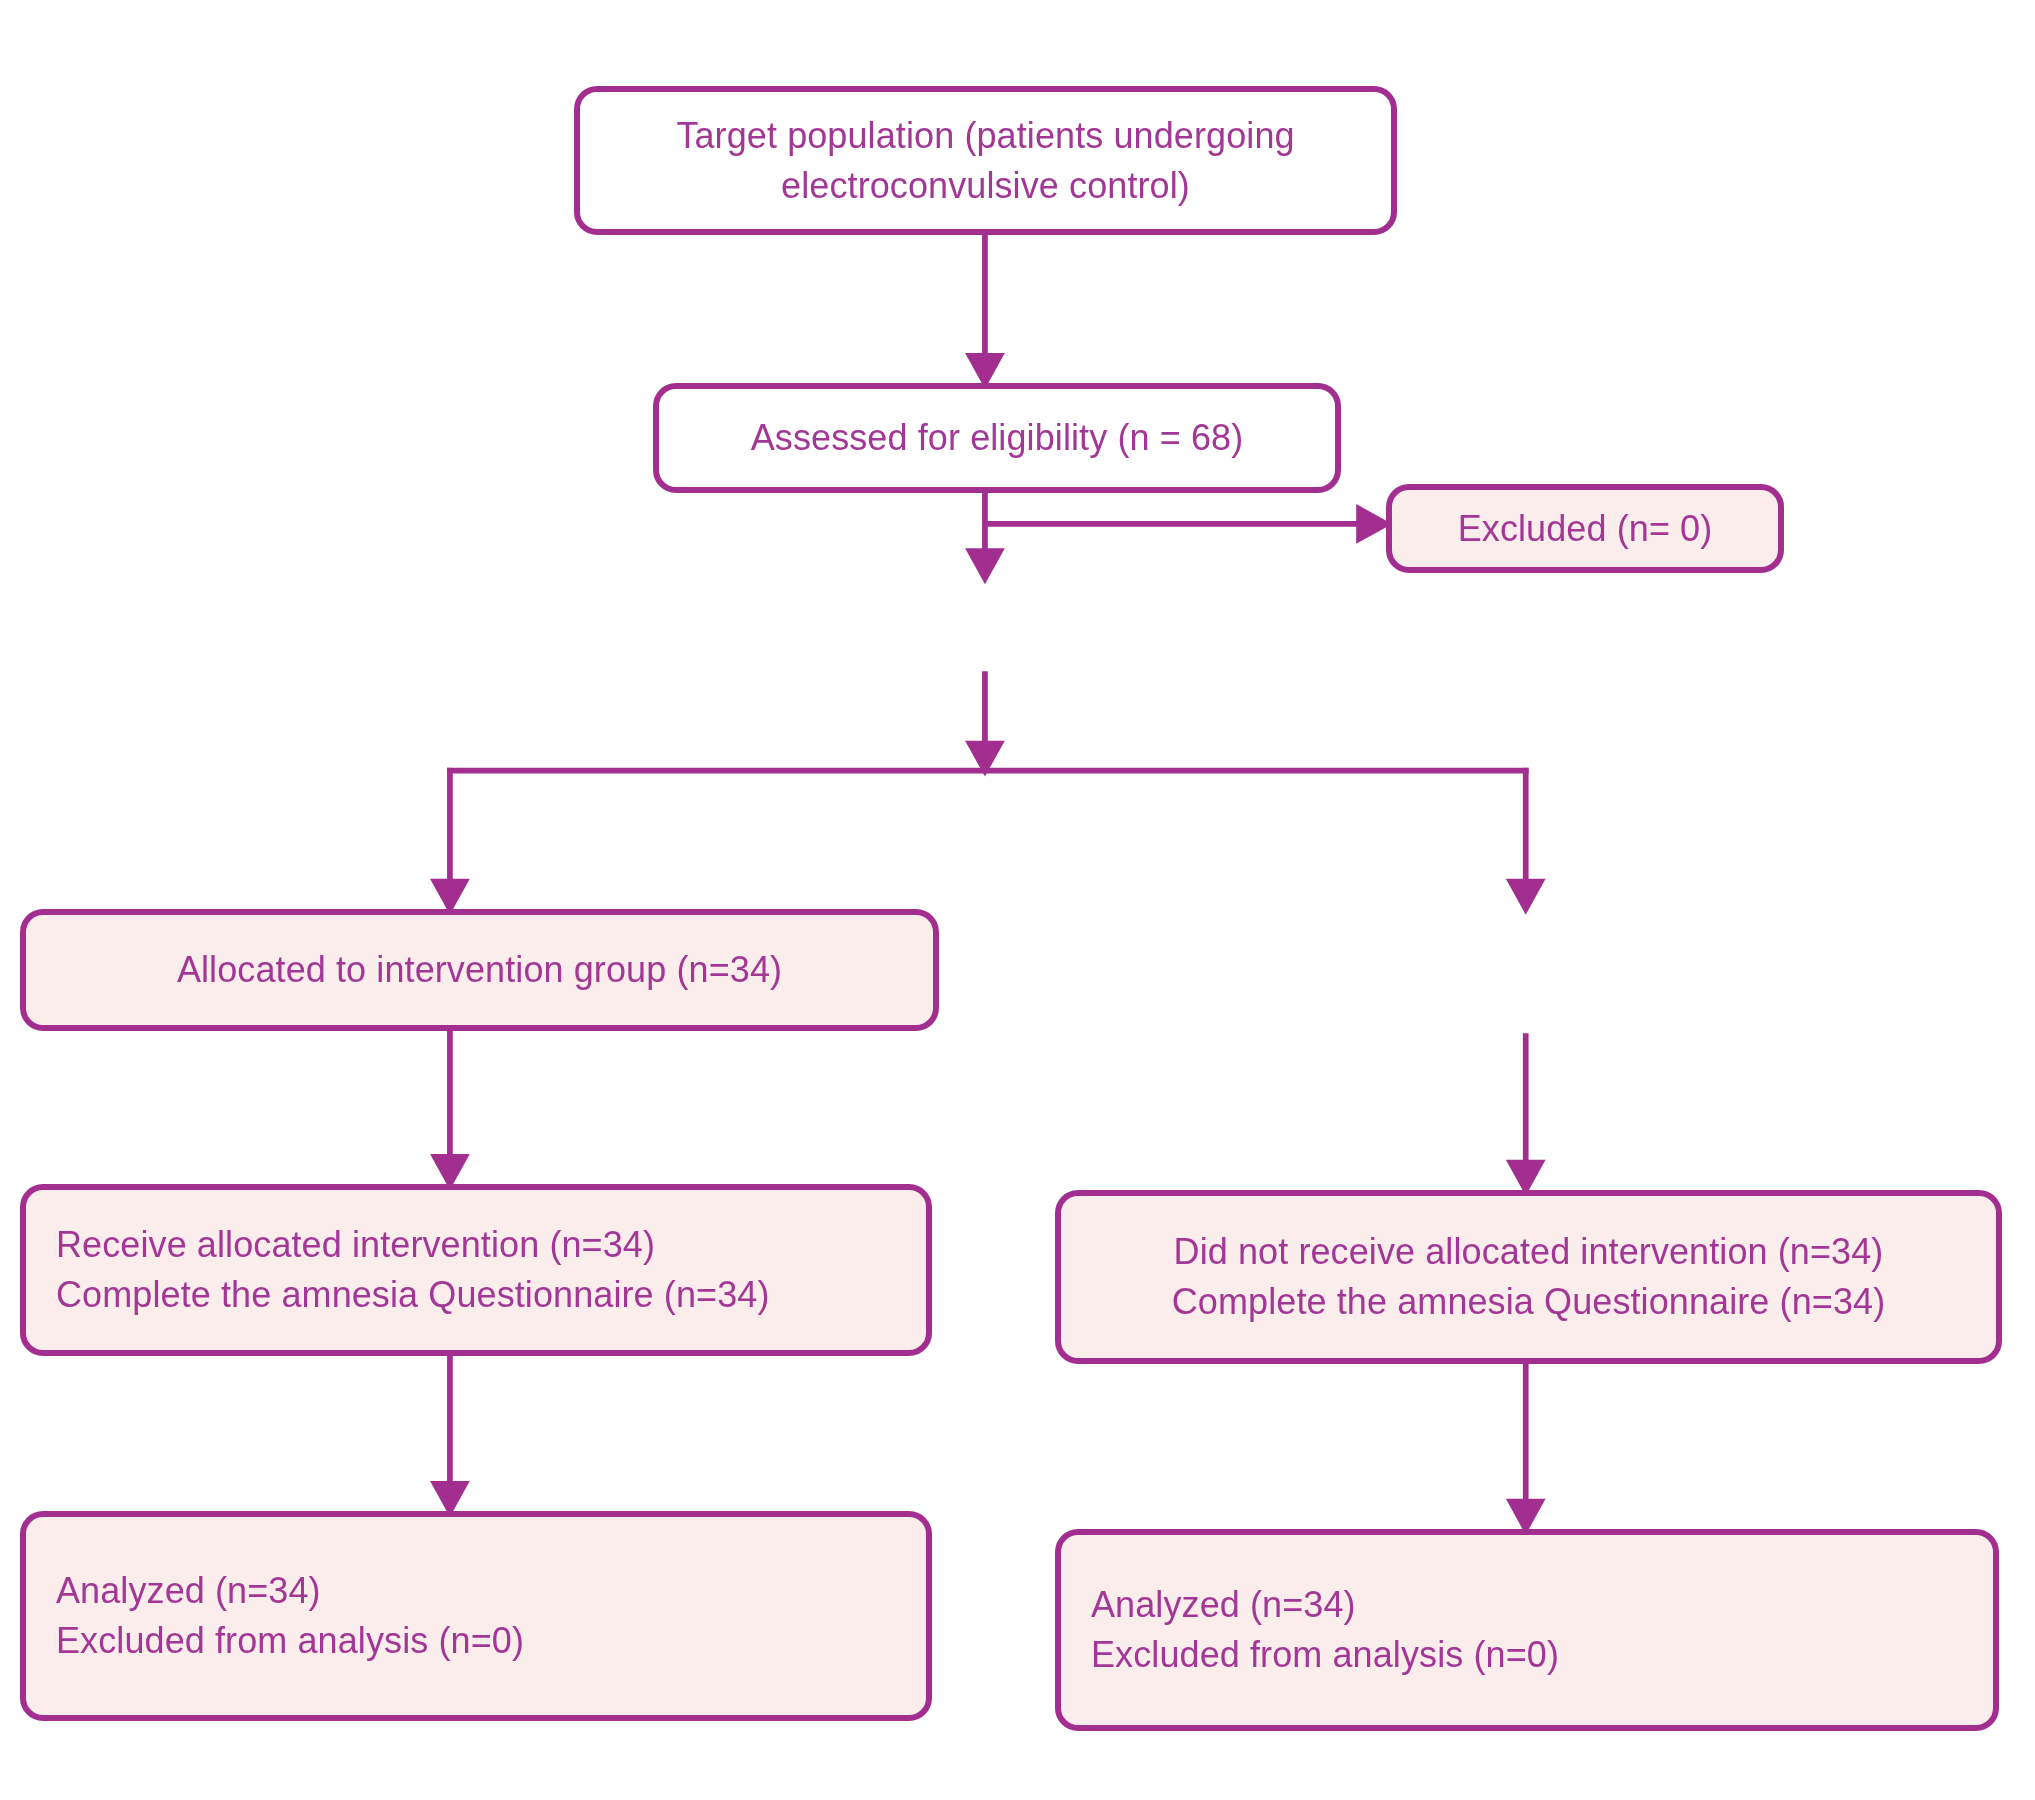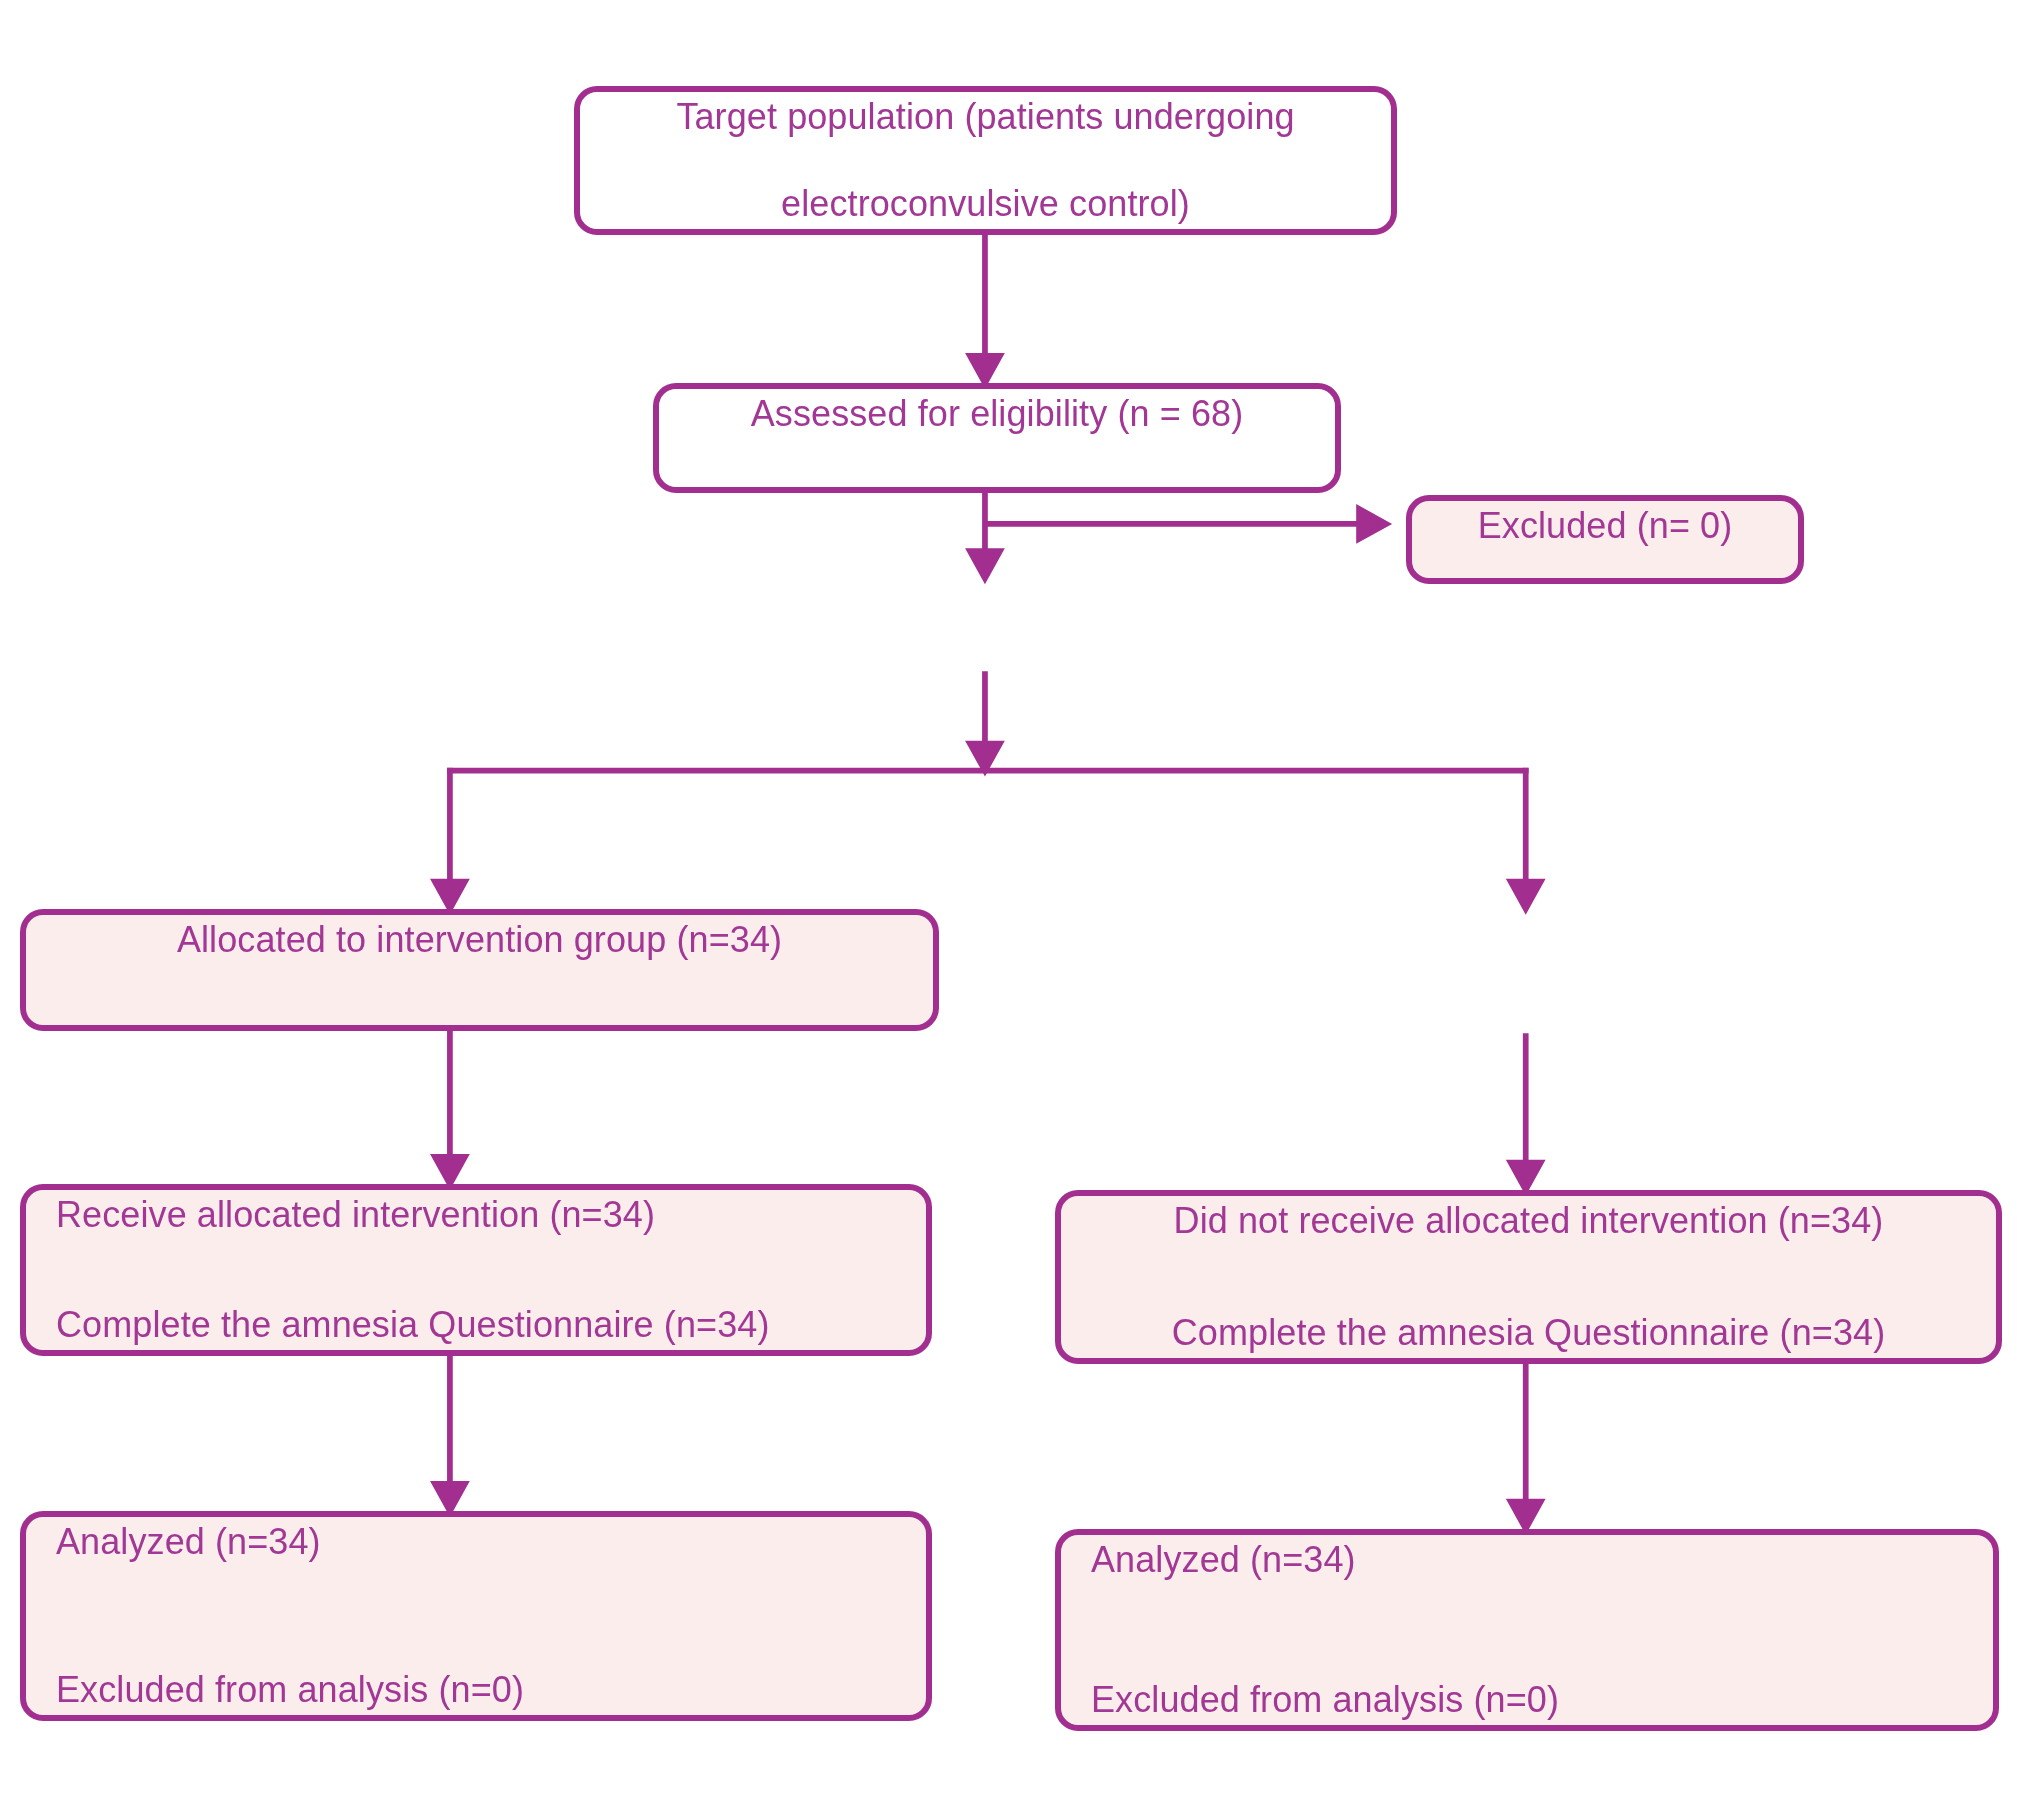--- a/index.html
+++ b/index.html
@@ -27,21 +27,21 @@
     height: 1801px;
     pointer-events: none;
   }
   .node {
     position: absolute;
     box-sizing: border-box;
     border: 6.4px solid #A22E90;
     border-radius: 23px;
     display: flex;
     flex-direction: column;
-    justify-content: space-between;
+    justify-content: center;
     align-items: center;
     text-align: center;
     color: #A23795;
     font-size: 36px;
     line-height: 50px;
     letter-spacing: 0.1px;
   }
   .node.white { background: #ffffff; }
   .node.pink  { background: #FAEDEB; }
   .node.left-align {
@@ -96,21 +96,21 @@
 
   <div class="node white" style="left:574px; top:86px; width:823px; height:149px;">
     <span>Target population (patients undergoing</span>
     <span>electroconvulsive control)</span>
   </div>
 
   <div class="node white" style="left:653px; top:383px; width:688px; height:110px;">
     <span>Assessed for eligibility (n = 68)</span>
   </div>
 
-  <div class="node pink" style="left:1386px; top:495px; width:398px; height:89px;margin-left:20px;">
+  <div class="node pink" style="left:1386px; top:484px; width:398px; height:89px;">
     <span>Excluded (n= 0)</span>
   </div>
 
 
   <div class="node pink" style="left:20px; top:909px; width:919px; height:122px;">
     <span>Allocated to intervention group (n=34)</span>
   </div>
 
 
   <div class="node pink left-align" style="left:20px; top:1184px; width:912px; height:172px;">

